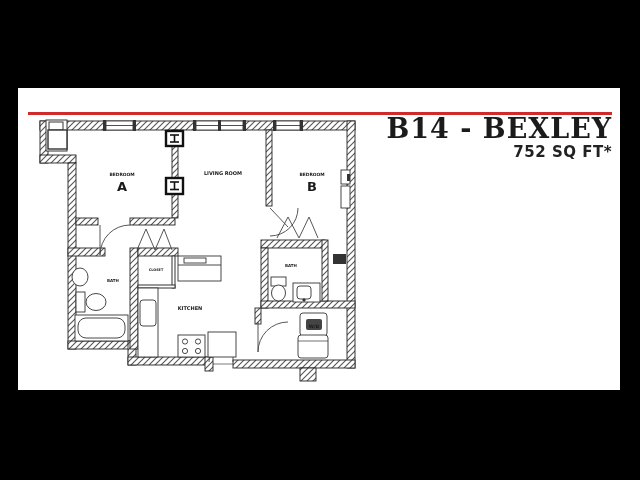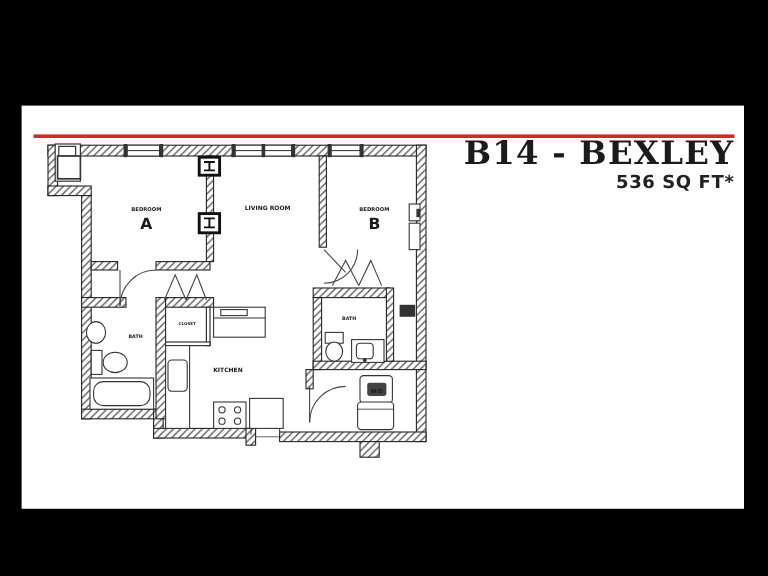--- a/index.html
+++ b/index.html
@@ -6,21 +6,21 @@
   body{
     width:640px;height:480px;position:relative;overflow:hidden;
     background:#000;font-family:"DejaVu Sans",sans-serif;
   }
   .letterbox{position:absolute;background:#000;}
   #lb-top{left:0;top:0;width:640px;height:88px;}
   #lb-bottom{left:0;top:390px;width:640px;height:90px;}
   #lb-left{left:0;top:88px;width:18px;height:302px;}
   #lb-right{left:620px;top:88px;width:20px;height:302px;}
   .canvas{
-    position:absolute;left:18px;top:88px;width:602px;height:336px;
+    position:absolute;left:18px;top:88px;width:602px;height:302px;
     background:#ffffff;
   }
   .accent-rule{
     position:absolute;left:10px;top:24px;width:584px;height:3px;
     background:#cf2b2b;
   }
   .title-block{
     position:absolute;right:8px;top:27px;text-align:right;line-height:1.05;
   }
   .plan-title{
@@ -41,21 +41,21 @@
 <div class="letterbox" id="lb-bottom"></div>
 <div class="letterbox" id="lb-left"></div>
 <div class="letterbox" id="lb-right"></div>
 
 <div class="canvas">
 
   <div class="accent-rule"></div>
 
   <div class="title-block">
     <div class="plan-title">B14 - BEXLEY</div>
-    <div class="plan-sqft">536 SQ FT*</div>
+    <div class="plan-sqft">752 SQ FT*</div>
   </div>
 
   <svg width="602" height="302" viewBox="0 0 602 302">
     <defs>
       <pattern id="hatch" width="6" height="6" patternUnits="userSpaceOnUse">
         <rect width="6" height="6" fill="#ffffff"></rect>
         <path d="M0,6 L6,0 M-1,1 L1,-1 M5,7 L7,5" stroke="#555" stroke-width="1.1"></path>
       </pattern>
     </defs>
 

